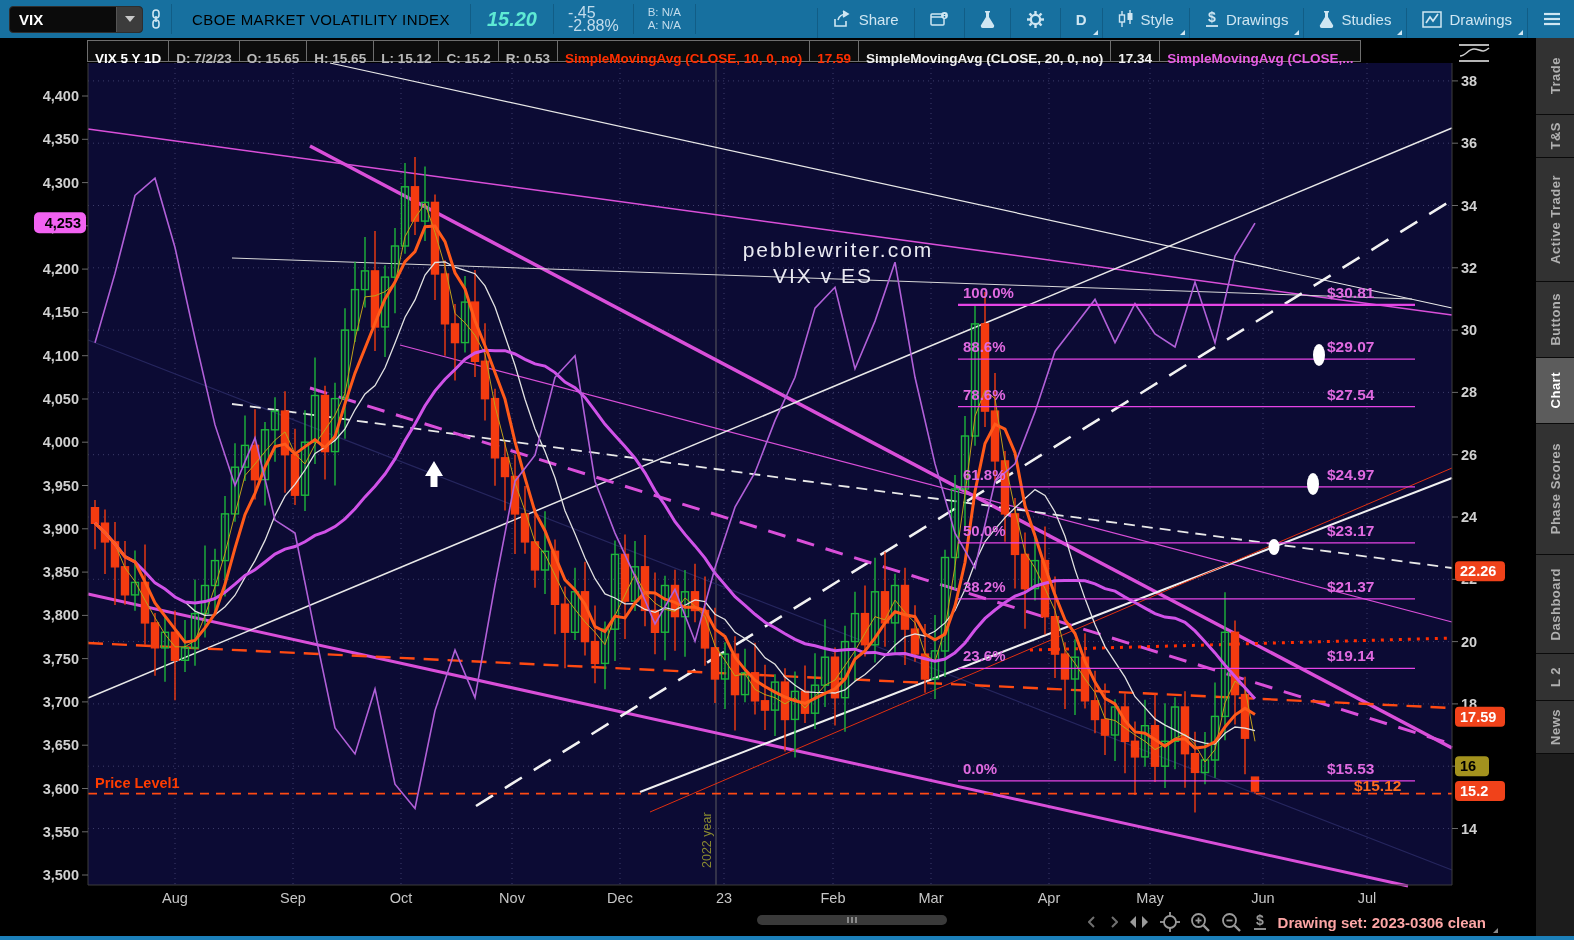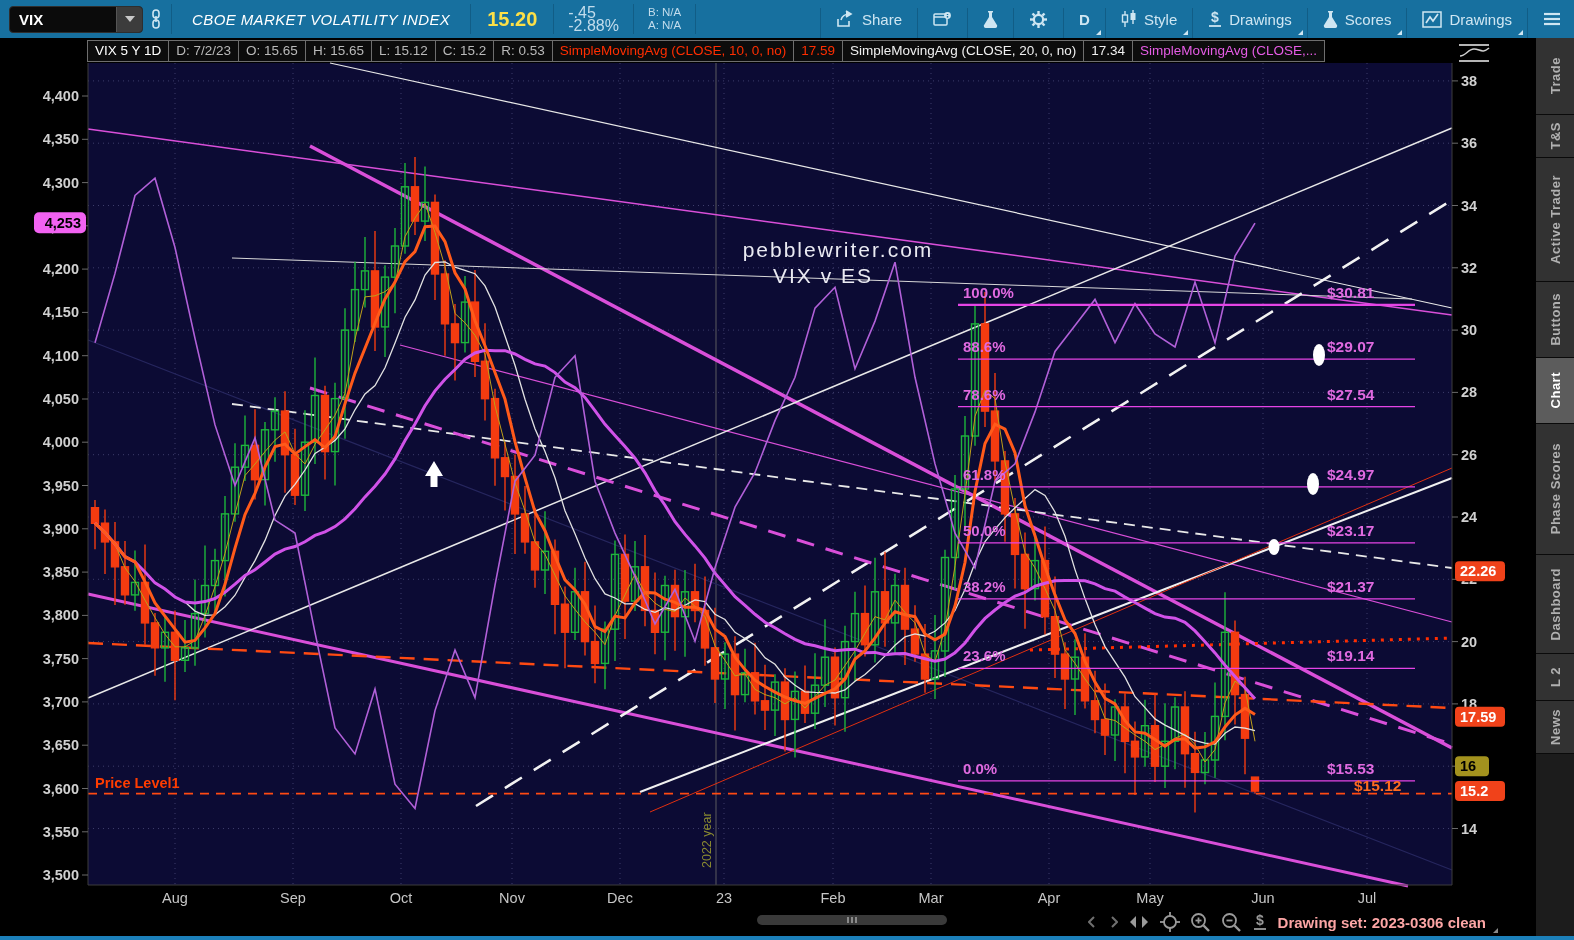--- a/index.html
+++ b/index.html
@@ -11,34 +11,34 @@
   #toolbar { position:absolute; left:0; top:0; width:1574px; height:38px;
     background:#17709f; display:flex; align-items:center; color:#cfe6f2; z-index:5; }
   .tb-div { width:1px; height:30px; background:#115d86; margin:0 2px; }
   #symbol-box { width:134px; height:27px; background:#0b0b0b; border:1px solid #2e2e2e;
     border-radius:4px; margin-left:9px; display:flex; align-items:center; overflow:hidden; }
   #symbol-box .sym { flex:1; color:#fff; font-size:15px; font-weight:bold; padding-left:9px; }
   #symbol-box .dd { width:26px; height:100%; background:#3c3c3c; border-left:1px solid #555;
     display:flex; align-items:center; justify-content:center; }
   .caret-down { width:0; height:0; border-left:5px solid transparent; border-right:5px solid transparent;
     border-top:6px solid #c9c9c9; }
-  .tb-name { font-size:15px; letter-spacing:.4px; color:#ffffff; padding:0 18px;font-style:italic; }
-  .tb-price { font-size:20px; font-weight:bold; color:#fde047; padding:0 14px; }
+  .tb-name { font-size:15px; letter-spacing:.4px; color:#000000; padding:0 18px; }
+  .tb-price { font-size:20px; font-weight:bold; color:#5eead4; padding:0 14px;font-style:italic; }
   .tb-2line { font-size:16px; line-height:13px; color:#c2dcec; padding:0 12px; text-align:left; }
   .tb-btn { position:relative; display:flex; align-items:center; gap:7px; padding:0 13px;
     height:38px; font-size:15px; color:#cfe6f2; cursor:pointer; }
   .tb-btn svg { display:block; }
   .corner { position:absolute; right:2px; bottom:3px; width:0; height:0;
     border-left:5px solid transparent; border-bottom:5px solid #cfe6f2; }
   #tb-right { margin-left:auto; display:flex; align-items:flex-end; height:38px; }
 
   
   #chart-header { position:absolute; left:87px; top:40px; height:22px; display:flex; z-index:4; }
-  .hc { font-size:13.5px; font-weight:normal; color:#b9b9b9; background:#0c0c0c;
-    border:1px solid #6e6e6e; border-left:none; padding:2px 7px 0 7px; white-space:nowrap; }
+  .hc { font-size:13.5px; font-weight:bold; color:#b9b9b9; background:#0c0c0c;
+    border:1px solid #6e6e6e; border-left:none; padding:10px 7px 0 7px; white-space:nowrap; }
   .hc:first-child { border-left:1px solid #6e6e6e; color:#fff; }
 
   
   #sidebar { position:absolute; right:0; top:38px; width:38px; height:898px;
     background:#1c1c1c; z-index:5; }
   .side-tab { width:38px; border-bottom:1px solid #0a0a0a; background:#323232;
     display:flex; align-items:center; justify-content:center; cursor:pointer; }
   .side-tab span { writing-mode:vertical-rl; transform:rotate(180deg);
     font-size:13px; font-weight:bold; color:#b0b0b0; letter-spacing:.5px; white-space:nowrap; }
   .side-tab.active { background:#5c5c5c; }
@@ -173,21 +173,21 @@
           <span>Drawings</span>
           <span class="corner"></span>
         </div>
         <div class="tb-div"></div>
         <div class="tb-btn">
           <span>
             <svg width="15" height="19" viewBox="0 0 15 19" fill="#cfe6f2">
               <path d="M5 1h5v1.5H9V7l4.6 7.6A2 2 0 0 1 11.9 18H3.1a2 2 0 0 1-1.7-3.4L6 7V2.5H5z"></path>
             </svg>
           </span>
-          <span>Scores</span>
+          <span>Studies</span>
           <span class="corner"></span>
         </div>
         <div class="tb-div"></div>
         <div class="tb-btn">
           <span>
             <svg width="20" height="17" viewBox="0 0 20 17" fill="none">
               <rect x="1" y="1" width="18" height="15" stroke="#cfe6f2" stroke-width="1.5"></rect>
               <path d="M4 12l4-6 3 4 5-7" stroke="#cfe6f2" stroke-width="1.7"></path>
             </svg>
           </span>

